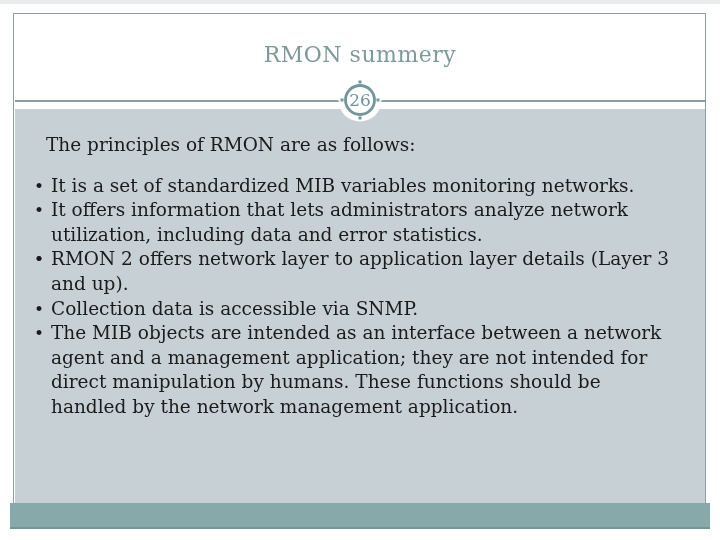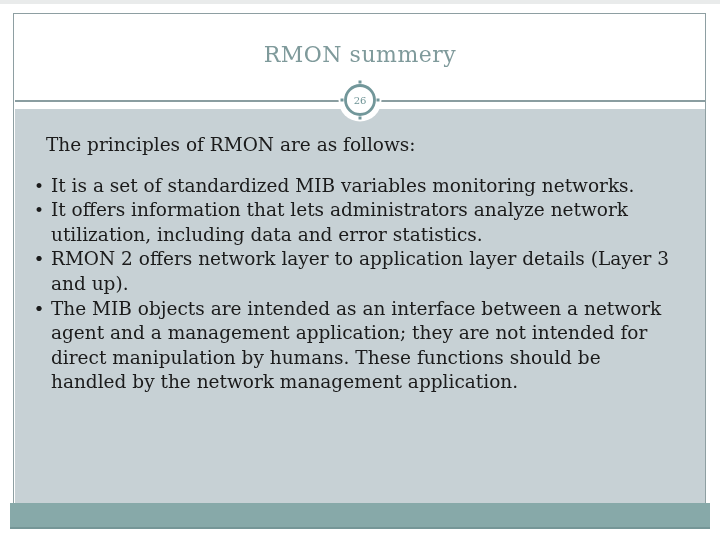--- a/index.html
+++ b/index.html
@@ -49,21 +49,21 @@
   .page-badge {
     position: absolute;
     left: 338px; top: 78px;
     width: 44px; height: 44px;
   }
   .page-badge svg { position: absolute; left: 0; top: 0; }
   .page-number {
     position: absolute;
     left: 0; top: 0; width: 44px; height: 44px;
     display: flex; align-items: center; justify-content: center;
-    font-size: 10px;
+    font-size: 17px;
     color: #6f9496;
   }
   .body-text {
     position: absolute;
     left: 30px; top: 117px;
     width: 670px;
     font-size: 18.5px;
     line-height: 24.6px;
     color: #1b1b1b;
   }
@@ -117,20 +117,20 @@
     <span class="page-number">26</span>
   </div>
 
   <div class="body-text">
     <p class="body-intro">The principles of RMON are as follows:</p>
     <ul class="bullet-list">
         <li><span class="bullet-glyph">•</span><span>It is a set of standardized MIB variables monitoring networks.</span></li>
         <li><span class="bullet-glyph">•</span><span>It offers information that lets administrators analyze network<br>utilization, including data and error statistics.</span></li>
         <li><span class="bullet-glyph">•</span></li>
         <li><span class="bullet-glyph">•</span><span>RMON 2 offers network layer to application layer details (Layer 3<br>and up).</span></li>
-        <li><span class="bullet-glyph">•</span></li>
+        <li><span class="bullet-glyph">•</span><span>Collection data is accessible via SNMP.</span></li>
         <li><span class="bullet-glyph">•</span><span>The MIB objects are intended as an interface between a network<br>agent and a management application; they are not intended for<br>direct manipulation by humans. These functions should be<br>handled by the network management application.</span></li>
       </ul>
   </div>
 
   <div class="bottom-bar"></div>
 
 </div>
 
 </body></html>

